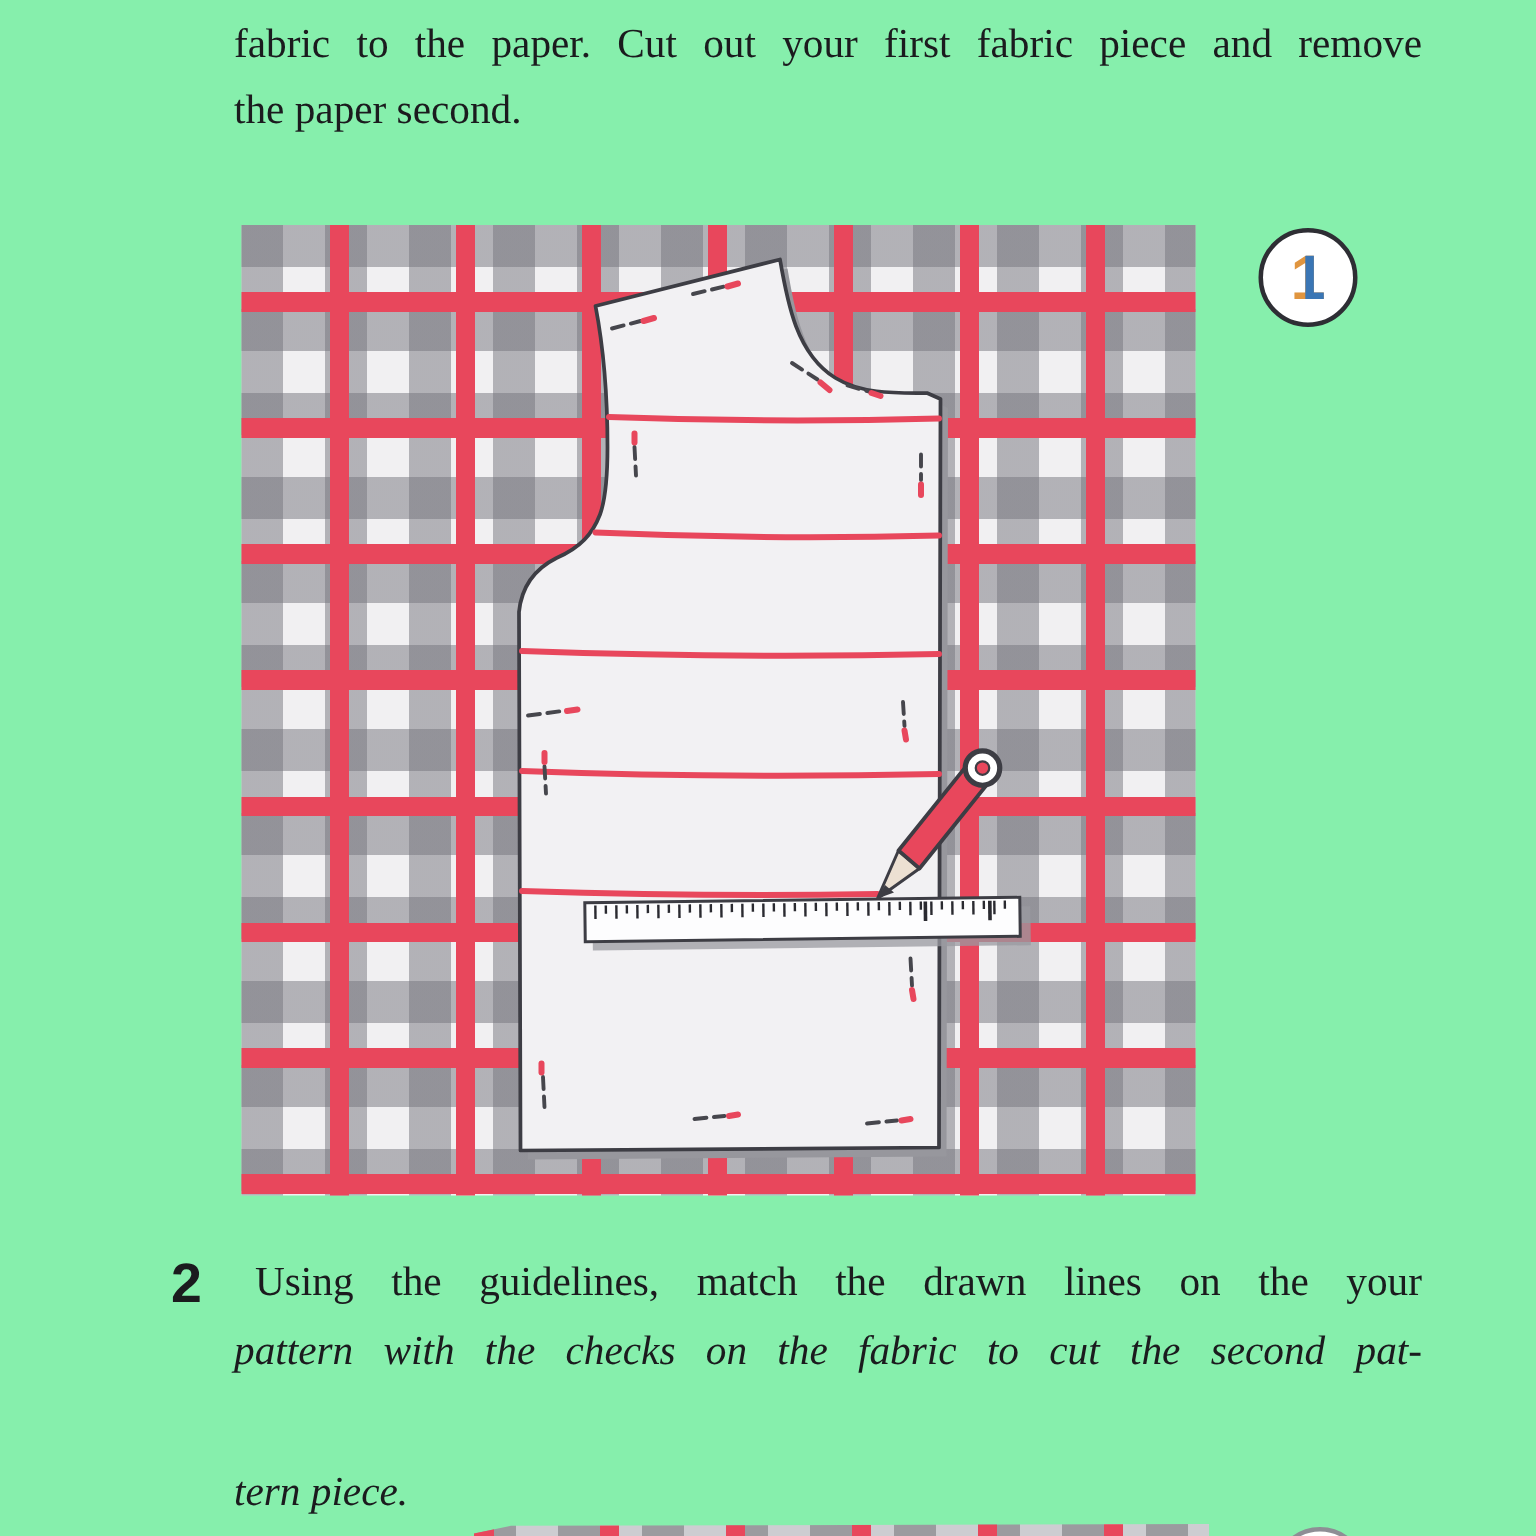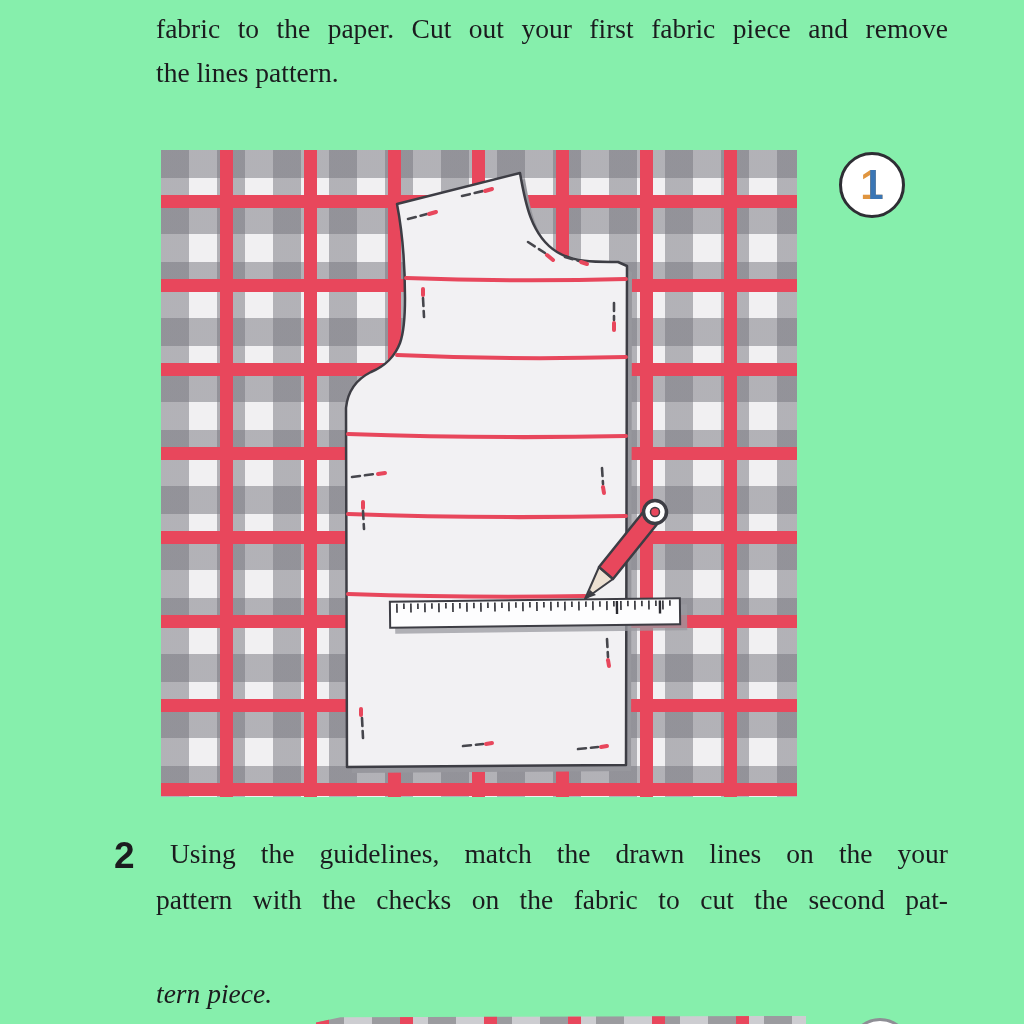--- a/index.html
+++ b/index.html
@@ -24,40 +24,40 @@
   .badge1 span{position:absolute;inset:0;display:flex;align-items:center;justify-content:center;
           font-family:"Liberation Sans", sans-serif;font-weight:bold;font-size:42px;}
   .badge1 .part-orange{color:#e0953f;}
   .badge1 .part-blue{color:#3a76b5;clip-path:inset(0 0 0 47%);}
   .badge2arc{position:absolute;left:849px;top:1018px;width:56px;height:56px;border:3px solid #8e8e95;
           border-radius:50%;background:#fff;}
   
   .stepnum{position:absolute;left:114px;top:836px;font-family:"Liberation Sans", sans-serif;
            font-weight:bold;font-size:37px;line-height:40px;}
   .s2l1{top:832px;padding-left:14px;width:778px;}
-  .s2l2{top:878px;}
+  .s2l2{top:878px;font-style:italic;}
   .s2l3{top:972px;font-style:italic;}
   .il1{top:7px;}
   .il2{top:51px;}
   .clipped{top:-37px;}
   
   .sliver{position:absolute;left:316px;top:1016px;width:490px;height:8px;
     background-image:
       repeating-linear-gradient(90deg, #e8475c 0 13px, transparent 13px 84px),
       repeating-linear-gradient(90deg, #9b9b9f 0 28px, #cdcdd1 28px 56px);
     clip-path:polygon(0 80%, 5% 15%, 100% 0, 100% 100%, 0 100%);}
 </style>
 </head>
 <body>
 
 <div class="page">
 
   <div class="bodyline clipped">paper pattern onto your fabric, matching the grey guidelines</div>
   <div class="bodyline il1">fabric to the paper. Cut out your first fabric piece and remove</div>
-  <div class="bodyline il2 noj">the lines pattern.</div>
+  <div class="bodyline il2 noj">the paper second.</div>
 
   <div class="figure">
     <div class="fabric"></div>
     <svg viewBox="0 0 636 647" width="636" height="647">
 
       <path transform="translate(5,6)" fill="#97979d" d="M236,54 L359,23 C364,52 370,86 396,102 C414,113 437,112 457,112 L466,116 L465,615 L186,617 L185,258
            C187,238 198,228 210,222 C226,215 234,206 239,193 C243,182 244,163 244,148 C244,115 241,80 236,54 Z"></path>
 
       <path fill="#f2f1f3" stroke="#3d3d44" stroke-width="2.5" stroke-linejoin="round" d="M236,54 L359,23 C364,52 370,86 396,102 C414,113 437,112 457,112 L466,116 L465,615 L186,617 L185,258
            C187,238 198,228 210,222 C226,215 234,206 239,193 C243,182 244,163 244,148 C244,115 241,80 236,54 Z"></path>

